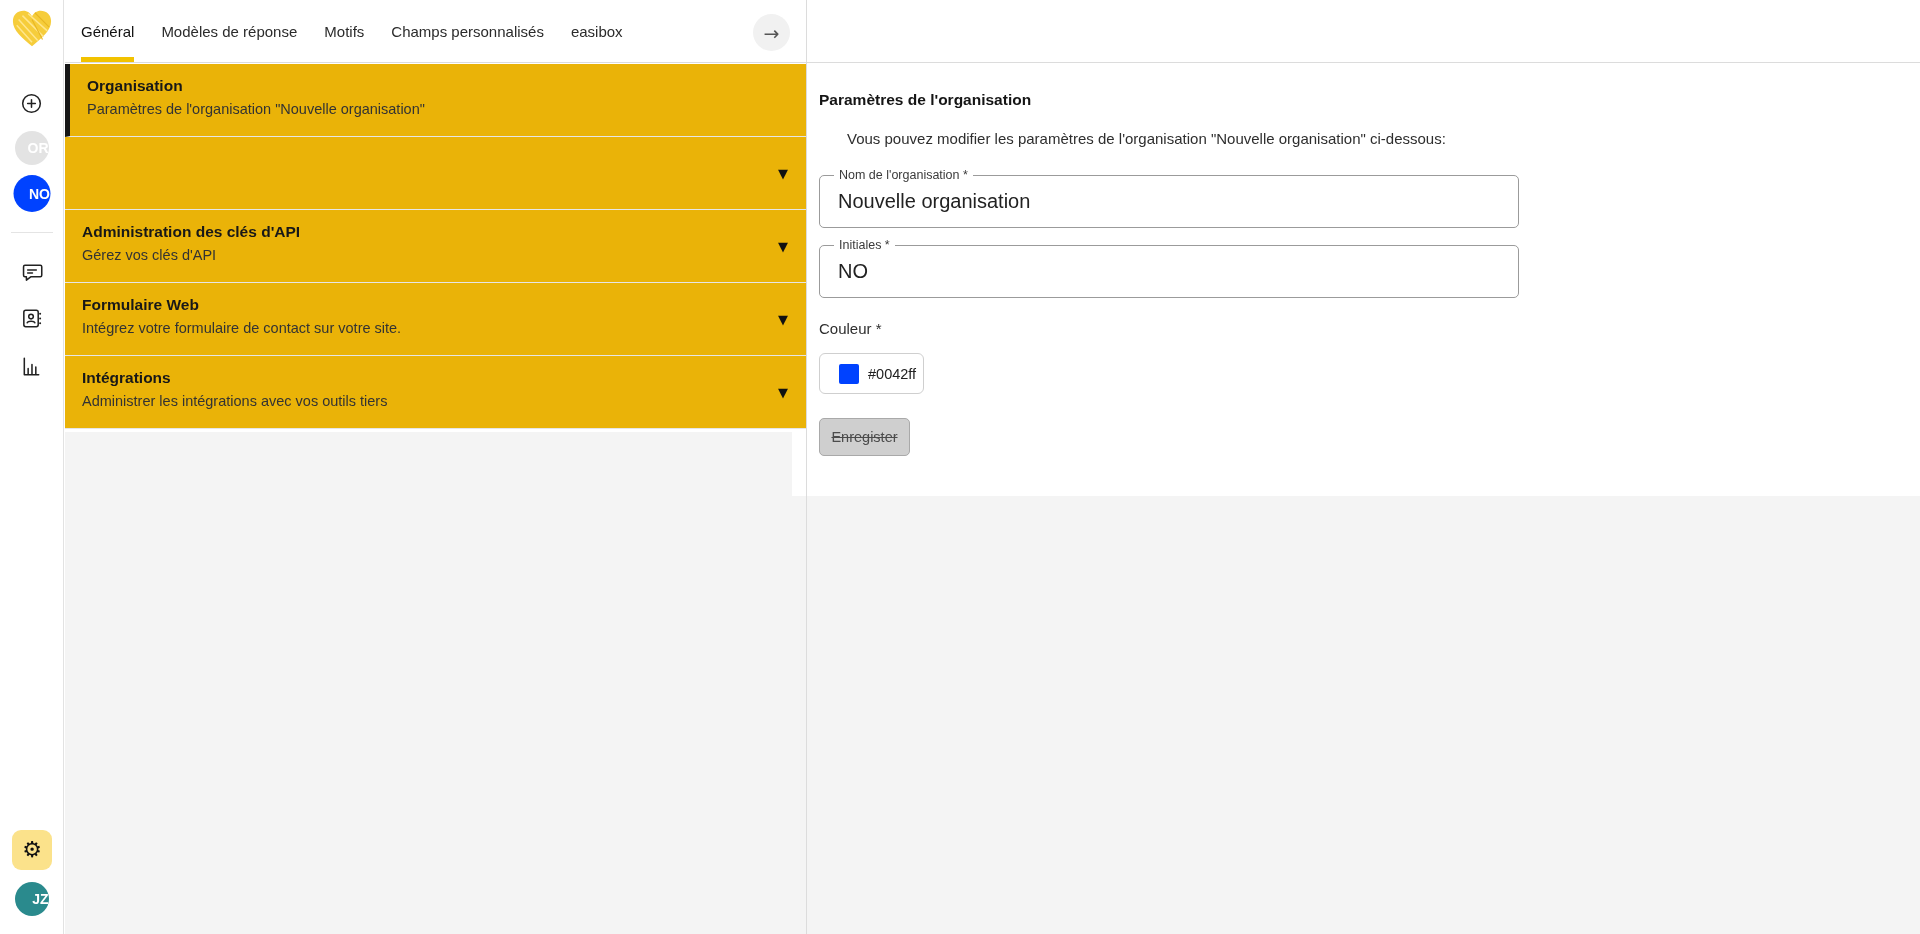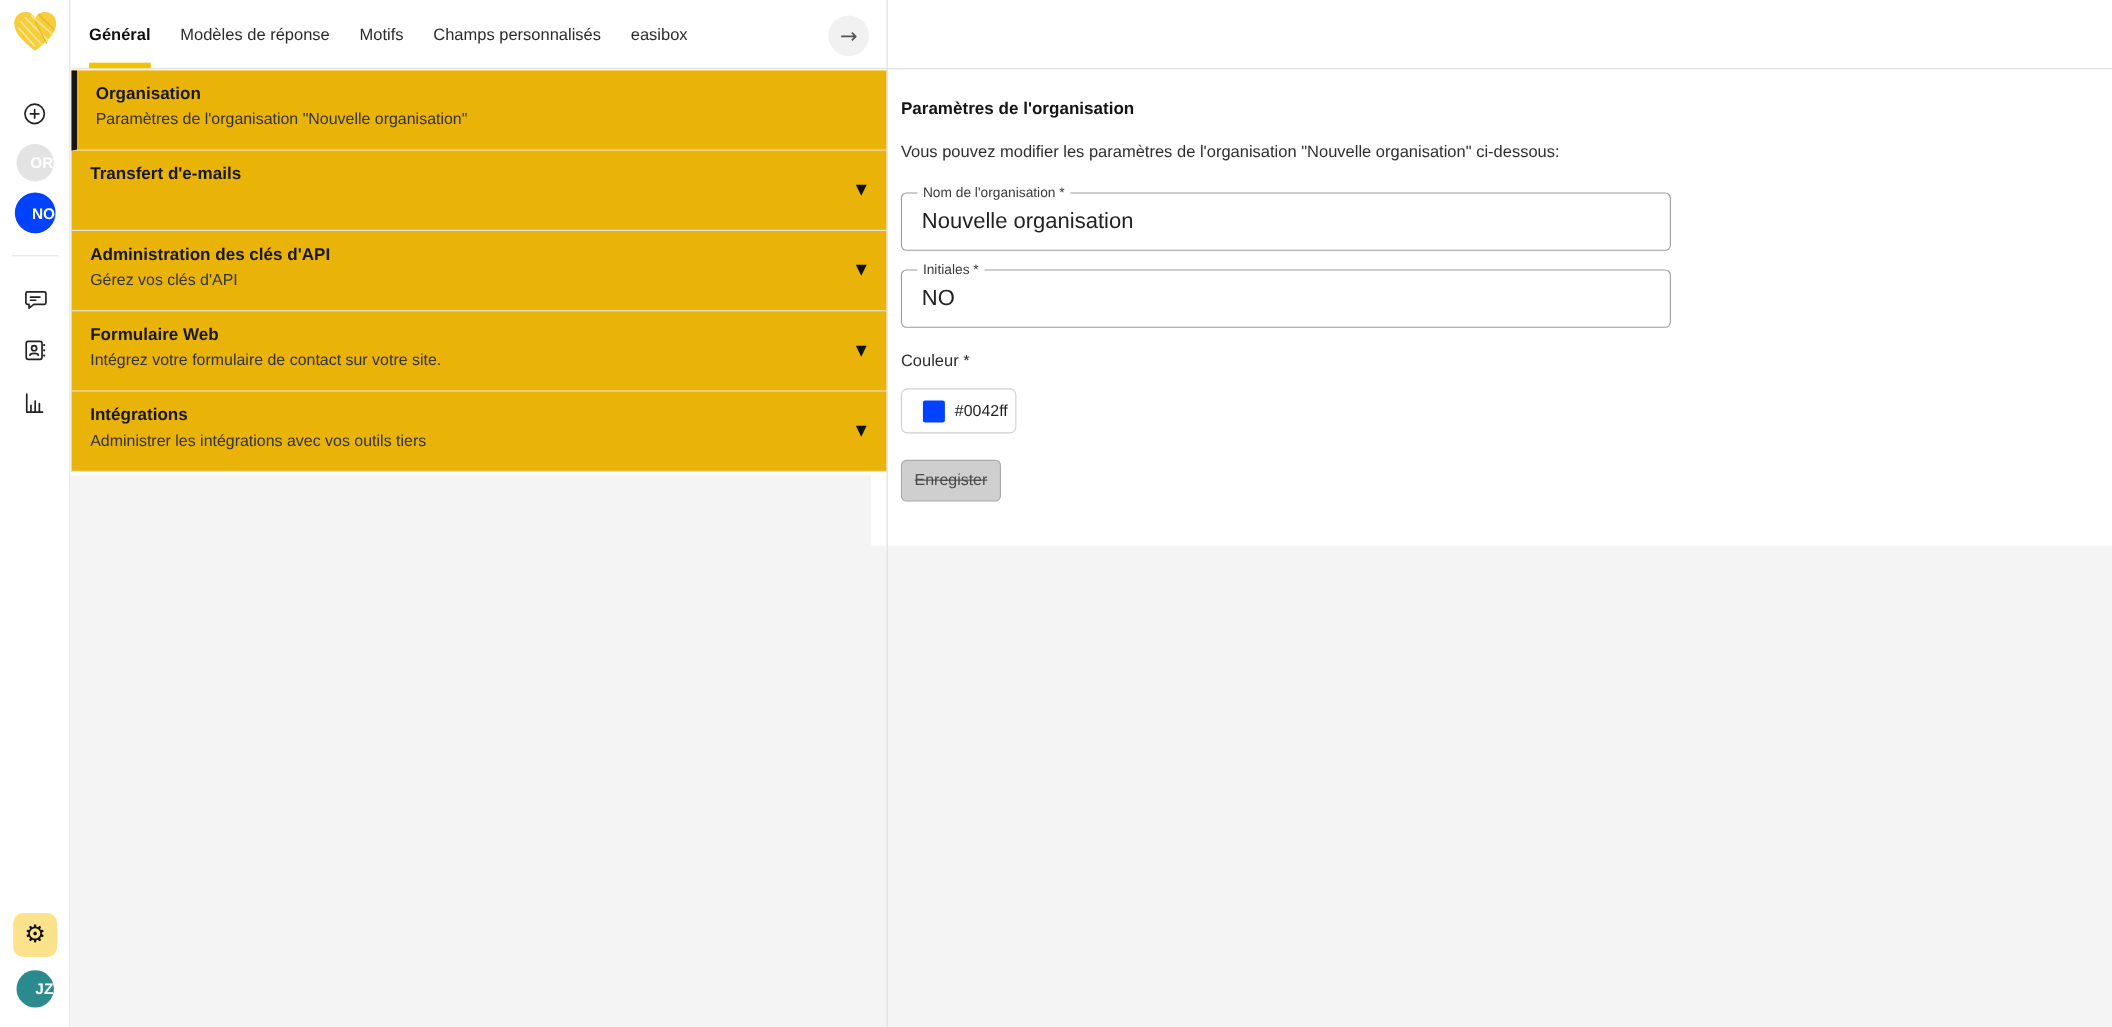--- a/index.html
+++ b/index.html
@@ -28,21 +28,21 @@
               border:none; cursor:pointer; }
   .gear-glyph { font-family:"DejaVu Sans", sans-serif; font-size:22px; color:#111; line-height:1; }
   .avatar-jz { top:882px; width:34px; height:34px; }
 
   
   .topbar { position:absolute; left:65px; top:0; width:1855px; height:63px; background:#fff;
             border-bottom:1px solid #dcdcdc; z-index:2; }
   .tabs { display:flex; align-items:stretch; height:100%; padding-left:16px; gap:27px; }
   .tab { display:flex; align-items:center; font-size:15px; color:#2b2b2b; cursor:pointer;
          position:relative; white-space:nowrap; }
-  .tab.active { font-weight:700; color:#111; }
+  .tab.active { font-weight:400; color:#111; }
   .tab.active::after { content:""; position:absolute; left:0; right:0; bottom:0; height:5px;
                        background:#f2c200; }
   .fwd-btn { position:absolute; left:688px; top:14px; width:37px; height:37px; border-radius:50%;
              background:#f1f1f1; border:none; display:flex; align-items:center; justify-content:center;
              font-size:19px; color:#555; cursor:pointer; font-family:"DejaVu Sans", sans-serif; }
 
   
   .vdivider { position:absolute; left:806px; top:0; width:1px; height:934px; background:#dcdcdc; z-index:4; }
 
   
@@ -54,21 +54,21 @@
   .item-sub { font-size:14.5px; color:#333; }
   .chev { position:absolute; right:18px; top:50%; transform:translateY(-50%);
           font-family:"DejaVu Sans", sans-serif; font-size:13px; color:#111; }
   .below-left { position:absolute; left:65px; top:432px; width:741px; height:502px; background:#f4f4f4; }
 
   
   .content { position:absolute; left:792px; top:63px; width:1113px; height:433px; background:#fff;
              padding:28px 0 0 27px; }
   .below-right { position:absolute; left:807px; top:496px; width:1113px; height:438px; background:#f4f4f4; }
   .content-title { font-size:15.5px; font-weight:700; color:#151515; }
-  .content-desc { font-size:15px; color:#2e2e2e; margin-top:21px; }
+  .content-desc { font-size:15px; color:#2e2e2e; margin-top:21px;margin-left:28px; }
   .field { position:relative; width:700px; height:53px; border:1px solid #9b9b9b; border-radius:5px;
            background:#fff; }
   .field-1 { margin-top:28px; }
   .field-2 { margin-top:17px; }
   .field-label { position:absolute; top:-8px; left:14px; background:#fff; padding:0 5px;
                  font-size:12.5px; color:#3a3a3a; line-height:15px; }
   .field-input { position:absolute; left:0; top:0; width:100%; height:100%; border:none; outline:none;
                  background:transparent; padding:0 18px; font-size:20px; color:#222;
                  font-family:"Liberation Sans", sans-serif; }
   .couleur-label { margin-top:22px; font-size:15px; color:#2e2e2e; }
@@ -156,21 +156,20 @@
     <span>→</span>
   </button>
 </div>
 
 <div class="list">
   <div class="list-item active">
     <div class="item-title">Organisation</div>
     <div class="item-sub">Paramètres de l'organisation "Nouvelle organisation"</div>
   </div>
   <div class="list-item">
-    <div class="item-title">Transfert d'e-mails</div>
     <span class="chev">▼</span>
   </div>
   <div class="list-item">
     <div class="item-title">Administration des clés d'API</div>
     <div class="item-sub">Gérez vos clés d'API</div>
     <span class="chev">▼</span>
   </div>
   <div class="list-item">
     <div class="item-title">Formulaire Web</div>
     <div class="item-sub">Intégrez votre formulaire de contact sur votre site.</div>

